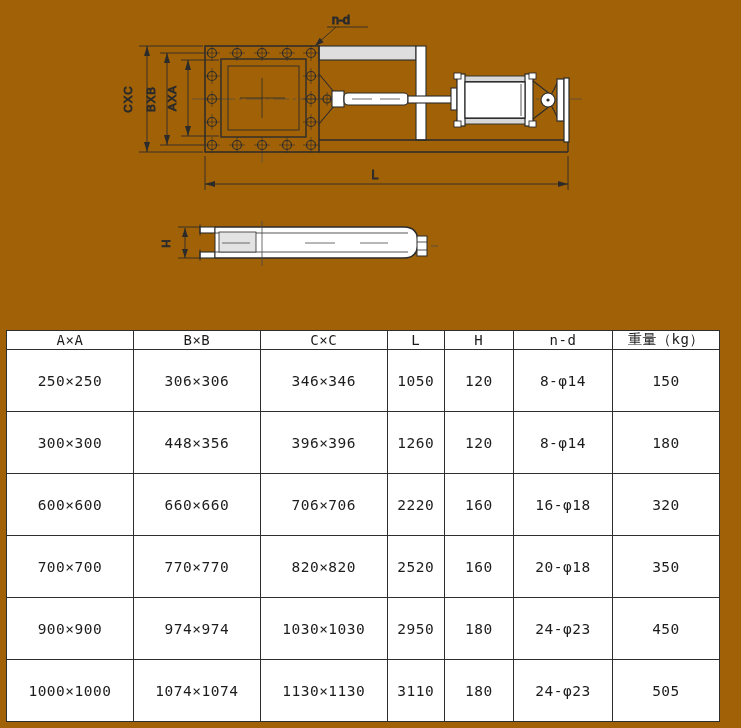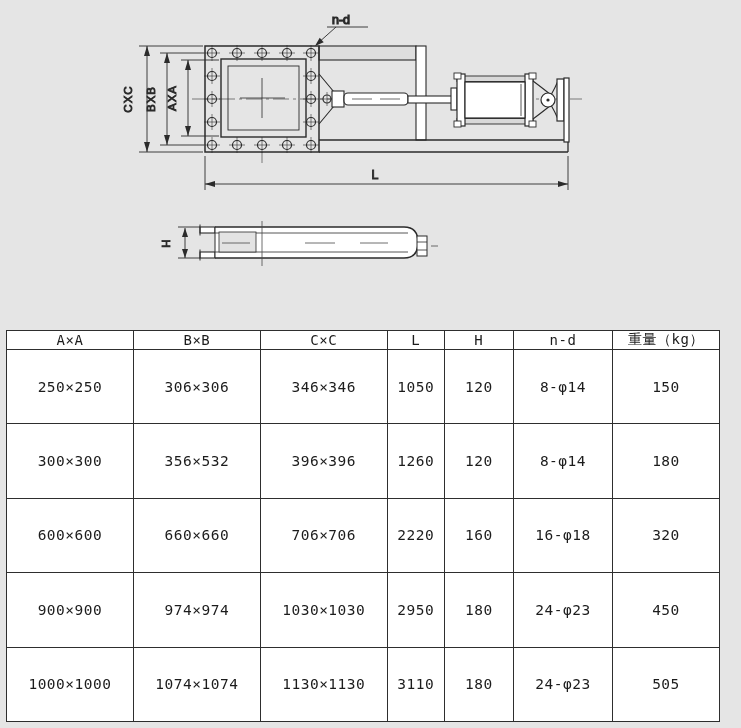--- a/index.html
+++ b/index.html
@@ -1,16 +1,16 @@
 <!DOCTYPE html>
 <html><head>
 <meta charset="utf-8">
 <style>
   html,body{margin:0;padding:0;background:#ffffff;}
-  #page{position:relative;width:741px;height:728px;background:#e5e5e5;overflow:hidden;
+  #page{position:relative;width:741px;height:728px;background:#a16207;overflow:hidden;
         font-family:"Liberation Sans",sans-serif;color:#1c1c1c;}
   #drawing{position:absolute;left:0;top:0;}
   svg text{fill:#1f1f1f;}
   .dimlabel{font-family:"Liberation Sans",sans-serif;font-size:11.5px;letter-spacing:1px;}
   .ndlabel{font-family:"Liberation Sans",sans-serif;font-size:12.5px;}
   table.spec{position:absolute;left:6px;top:330px;width:714px;height:392px;
              border-collapse:collapse;table-layout:fixed;background:#fff;}
   table.spec th,table.spec td{
       border:1.6px solid #2e2e2e;text-align:center;vertical-align:middle;
       font-family:"DejaVu Sans Mono","Liberation Sans",monospace;
@@ -195,37 +195,46 @@
           <td>250×250</td>
           <td>306×306</td>
           <td>346×346</td>
           <td>1050</td>
           <td>120</td>
           <td>8-φ14</td>
           <td>150</td>
         </tr>
         <tr>
           <td>300×300</td>
-          <td>356×532</td>
+          <td>448×356</td>
           <td>396×396</td>
           <td>1260</td>
           <td>120</td>
           <td>8-φ14</td>
           <td>180</td>
         </tr>
         <tr>
           <td>600×600</td>
           <td>660×660</td>
           <td>706×706</td>
           <td>2220</td>
           <td>160</td>
           <td>16-φ18</td>
           <td>320</td>
         </tr>
         <tr>
+          <td>700×700</td>
+          <td>770×770</td>
+          <td>820×820</td>
+          <td>2520</td>
+          <td>160</td>
+          <td>20-φ18</td>
+          <td>350</td>
+        </tr>
+        <tr>
           <td>900×900</td>
           <td>974×974</td>
           <td>1030×1030</td>
           <td>2950</td>
           <td>180</td>
           <td>24-φ23</td>
           <td>450</td>
         </tr>
         <tr>
           <td>1000×1000</td>

